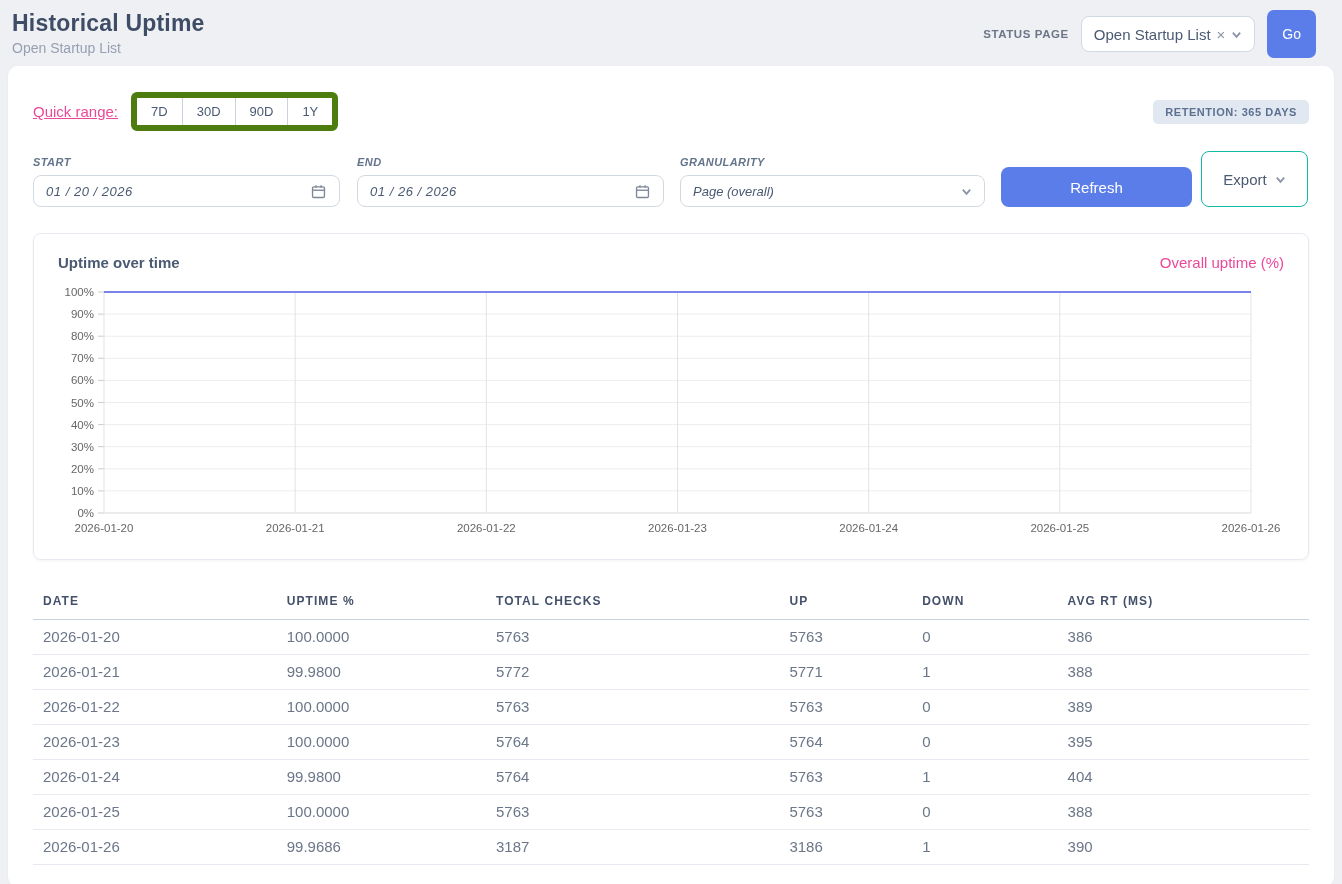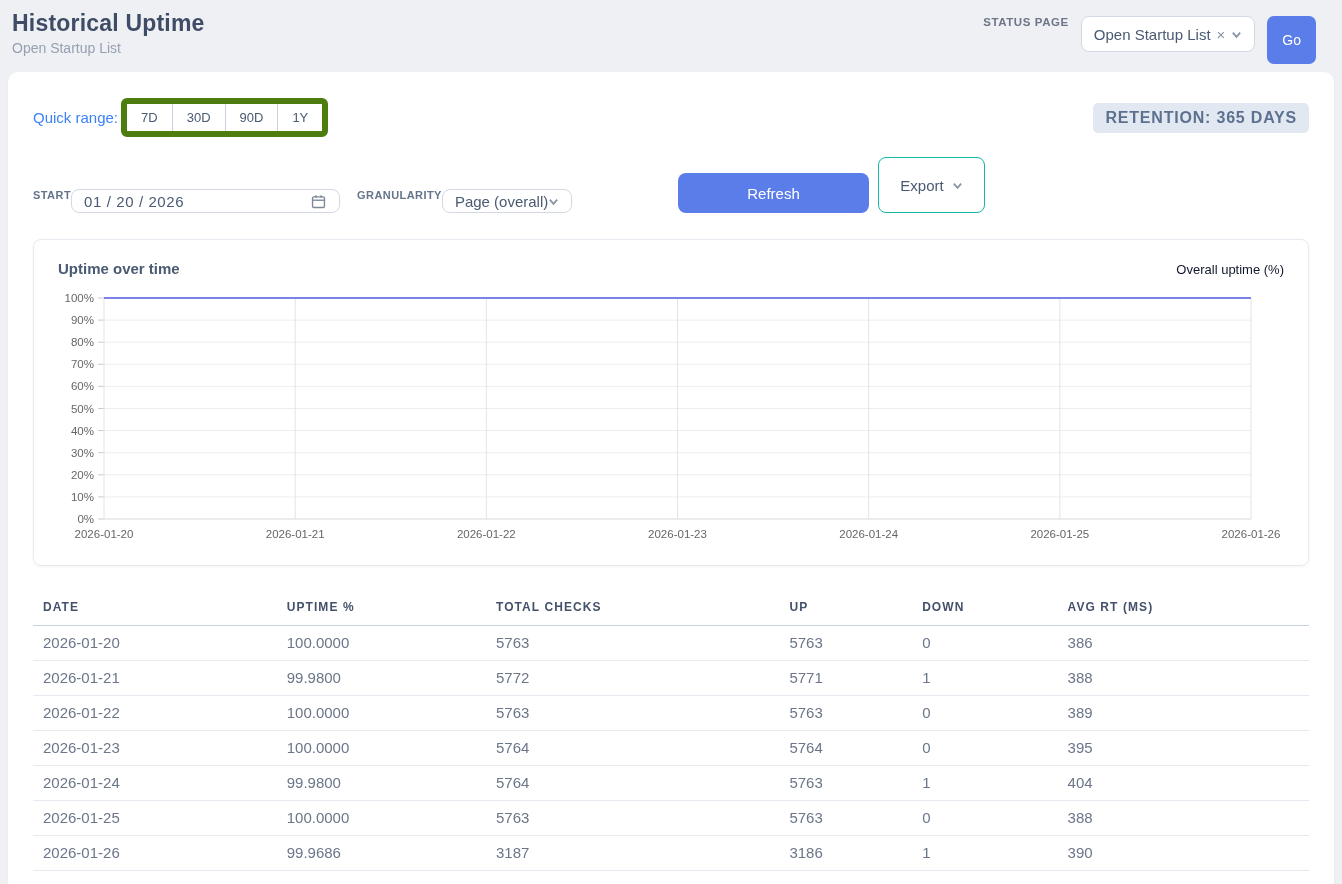--- a/index.html
+++ b/index.html
@@ -3,57 +3,57 @@
 <meta charset="utf-8">
 <style>
   * { box-sizing: border-box; margin: 0; padding: 0; }
   html, body { width: 1342px; background: #eef0f4; font-family: "Liberation Sans", "DejaVu Sans", sans-serif; }
   body { min-height: 884px; color: #3e4c66; }
 
   
   .top-header { display: flex; align-items: flex-start; justify-content: space-between; padding: 10px 26px 8px 12px; }
   .page-title { font-size: 23px; font-weight: 700; color: #3e4c66; letter-spacing: .2px; }
   .page-subtitle { font-size: 14px; color: #97a0b1; margin-top: 3px; }
-  .header-right { display: flex; gap: 12px; margin-top: 6px; }
+  .header-right { display: flex; align-items: center; gap: 12px; }
   .status-page-label { font-size: 11.5px; font-weight: 600; letter-spacing: .05em; color: #6d7587; }
   .status-select { display: flex; align-items: center; gap: 6px; background: #fff; border: 1px solid #d3d9e2; border-radius: 8px; height: 36px; padding: 0 12px; cursor: pointer; }
   .status-select .sel-text { font-size: 15px; color: #4a5a72; }
   .icon-x { color: #8b94a6; font-size: 15px; line-height: 1; }
   .chev { width: 11px; height: 11px; stroke: #8b94a6; fill: none; stroke-width: 2; }
   .btn-blue { background: #5b7de9; color: #fff; border: none; border-radius: 7px; font-size: 14px; cursor: pointer; font-family: inherit; }
   .go-btn { height: 48px; padding: 0 15px; }
 
   
   .main-panel { margin: 0 8px 8px 8px; background: #fff; border-radius: 10px; padding: 26px 25px 22px 25px; box-shadow: 0 1px 2px rgba(25,35,60,.05); }
 
   .row-quick { display: flex; align-items: center; }
-  .quick-label { font-size: 15px; color: #3b82f6; margin-right: 3px; }
+  .quick-label { font-size: 15px; color: #ec4899; margin-right: 13px; text-decoration: underline; }
   .seg-group { display: inline-flex; border: 6px solid #4d7c0f; border-radius: 6px; overflow: hidden; }
   .seg-btn { background: #fff; border: none; border-left: 1px solid #c9d2de; padding: 6px 14px; font-size: 13px; color: #4a5a72; cursor: pointer; font-family: inherit; }
   .seg-btn:first-child { border-left: none; }
-  .retention-badge { margin-left: auto; background: #e2e8f1; color: #5c7190; font-size: 16px; font-weight: 600; letter-spacing: .05em; border-radius: 5px; padding: 6px 12px; }
+  .retention-badge { margin-left: auto; background: #e2e8f1; color: #5c7190; font-size: 11px; font-weight: 600; letter-spacing: .05em; border-radius: 5px; padding: 6px 12px; }
 
   .row-form { display: flex; align-items: flex-end; margin-top: 20px; }
-  .field { display: flex; flex-direction: row; }
+  .field { display: flex; flex-direction: column; font-style: italic; }
   .field-label { font-size: 11px; font-weight: 600; letter-spacing: .04em; color: #64748b; margin-bottom: 7px; }
-  .input-box { height: 24px; border: 1px solid #d3d9e2; border-radius: 8px; background: #fff; display: flex; align-items: center; padding: 0 12px; font-size: 15px; color: #4a5a72; }
+  .input-box { height: 32px; border: 1px solid #d3d9e2; border-radius: 8px; background: #fff; display: flex; align-items: center; padding: 0 12px; font-size: 13px; color: #4a5a72; }
   .date-input { width: 307px; justify-content: space-between; letter-spacing: .04em; }
   .w-start { width: 307px; margin-right: 17px; }
   .w-end { width: 306px; margin-right: 17px; }
   .w-gran { width: 305px; margin-right: 16px; }
   .gran-select { justify-content: space-between; cursor: pointer; }
   .refresh-btn { width: 191px; height: 40px; font-size: 15px; border-radius: 8px; margin-right: 9px; }
   .export-btn { width: 107px; height: 56px; background: #fff; border: 1px solid #14b8a6; border-radius: 8px; font-size: 15px; color: #4a5a72; display: flex; align-items: center; justify-content: center; gap: 8px; cursor: pointer; font-family: inherit; }
   .cal-icon { width: 17px; height: 17px; stroke: #7e8798; fill: none; stroke-width: 1.6; }
 
   
   .chart-card { margin-top: 26px; border: 1px solid #e7eaf0; border-radius: 8px; box-shadow: 0 1px 3px rgba(25,35,60,.05); padding: 20px 24px 14px 24px; }
   .chart-head { display: flex; align-items: flex-end; justify-content: space-between; }
   .chart-title { font-size: 15px; font-weight: 700; color: #4a5a72; }
-  .chart-legend { font-size: 13px; color: #0f172a; margin-left: 36px; }
+  .chart-legend { font-size: 15px; color: #ec4899; margin-left: 36px; }
   .chart-wrap { margin-top: 14px; }
 
   
   .uptime-table { width: 100%; border-collapse: collapse; margin-top: 24px; }
   .uptime-table th { text-align: left; font-size: 12px; font-weight: 700; letter-spacing: .09em; color: #44516b; padding: 10px 10px 11px 10px; border-bottom: 1px solid #c9d1dd; }
   .uptime-table td { font-size: 15px; color: #6b7688; padding: 8px 10px 9px 10px; border-bottom: 1px solid #e6eaf0; }
   .col-date { width: 19.1%; } .col-uptime { width: 16.4%; } .col-checks { width: 23%; }
   .col-up { width: 10.4%; } .col-down { width: 11.4%; } .col-rt { width: 19.7%; }
 </style>
 </head>
@@ -88,20 +88,32 @@
       <button class="seg-btn">1Y</button>
     </div>
     <span class="retention-badge">RETENTION: 365 DAYS</span>
   </div>
 
   <div class="row-form">
     <div class="field w-start">
       <span class="field-label">START</span>
       <div class="input-box date-input">
         <span>01 / 20 / 2026</span>
+        <svg class="cal-icon" viewBox="0 0 20 20">
+          <rect x="3" y="4.5" width="14" height="12.5" rx="1.5"></rect>
+            <line x1="3" y1="8.5" x2="17" y2="8.5"></line>
+            <line x1="7" y1="2.5" x2="7" y2="5.5"></line>
+            <line x1="13" y1="2.5" x2="13" y2="5.5"></line>
+        </svg>
+      </div>
+    </div>
+    <div class="field w-end">
+      <span class="field-label">END</span>
+      <div class="input-box date-input">
+        <span>01 / 26 / 2026</span>
         <svg class="cal-icon" viewBox="0 0 20 20">
           <rect x="3" y="4.5" width="14" height="12.5" rx="1.5"></rect>
             <line x1="3" y1="8.5" x2="17" y2="8.5"></line>
             <line x1="7" y1="2.5" x2="7" y2="5.5"></line>
             <line x1="13" y1="2.5" x2="13" y2="5.5"></line>
         </svg>
       </div>
     </div>
     <div class="field w-gran">
       <span class="field-label">GRANULARITY</span>

